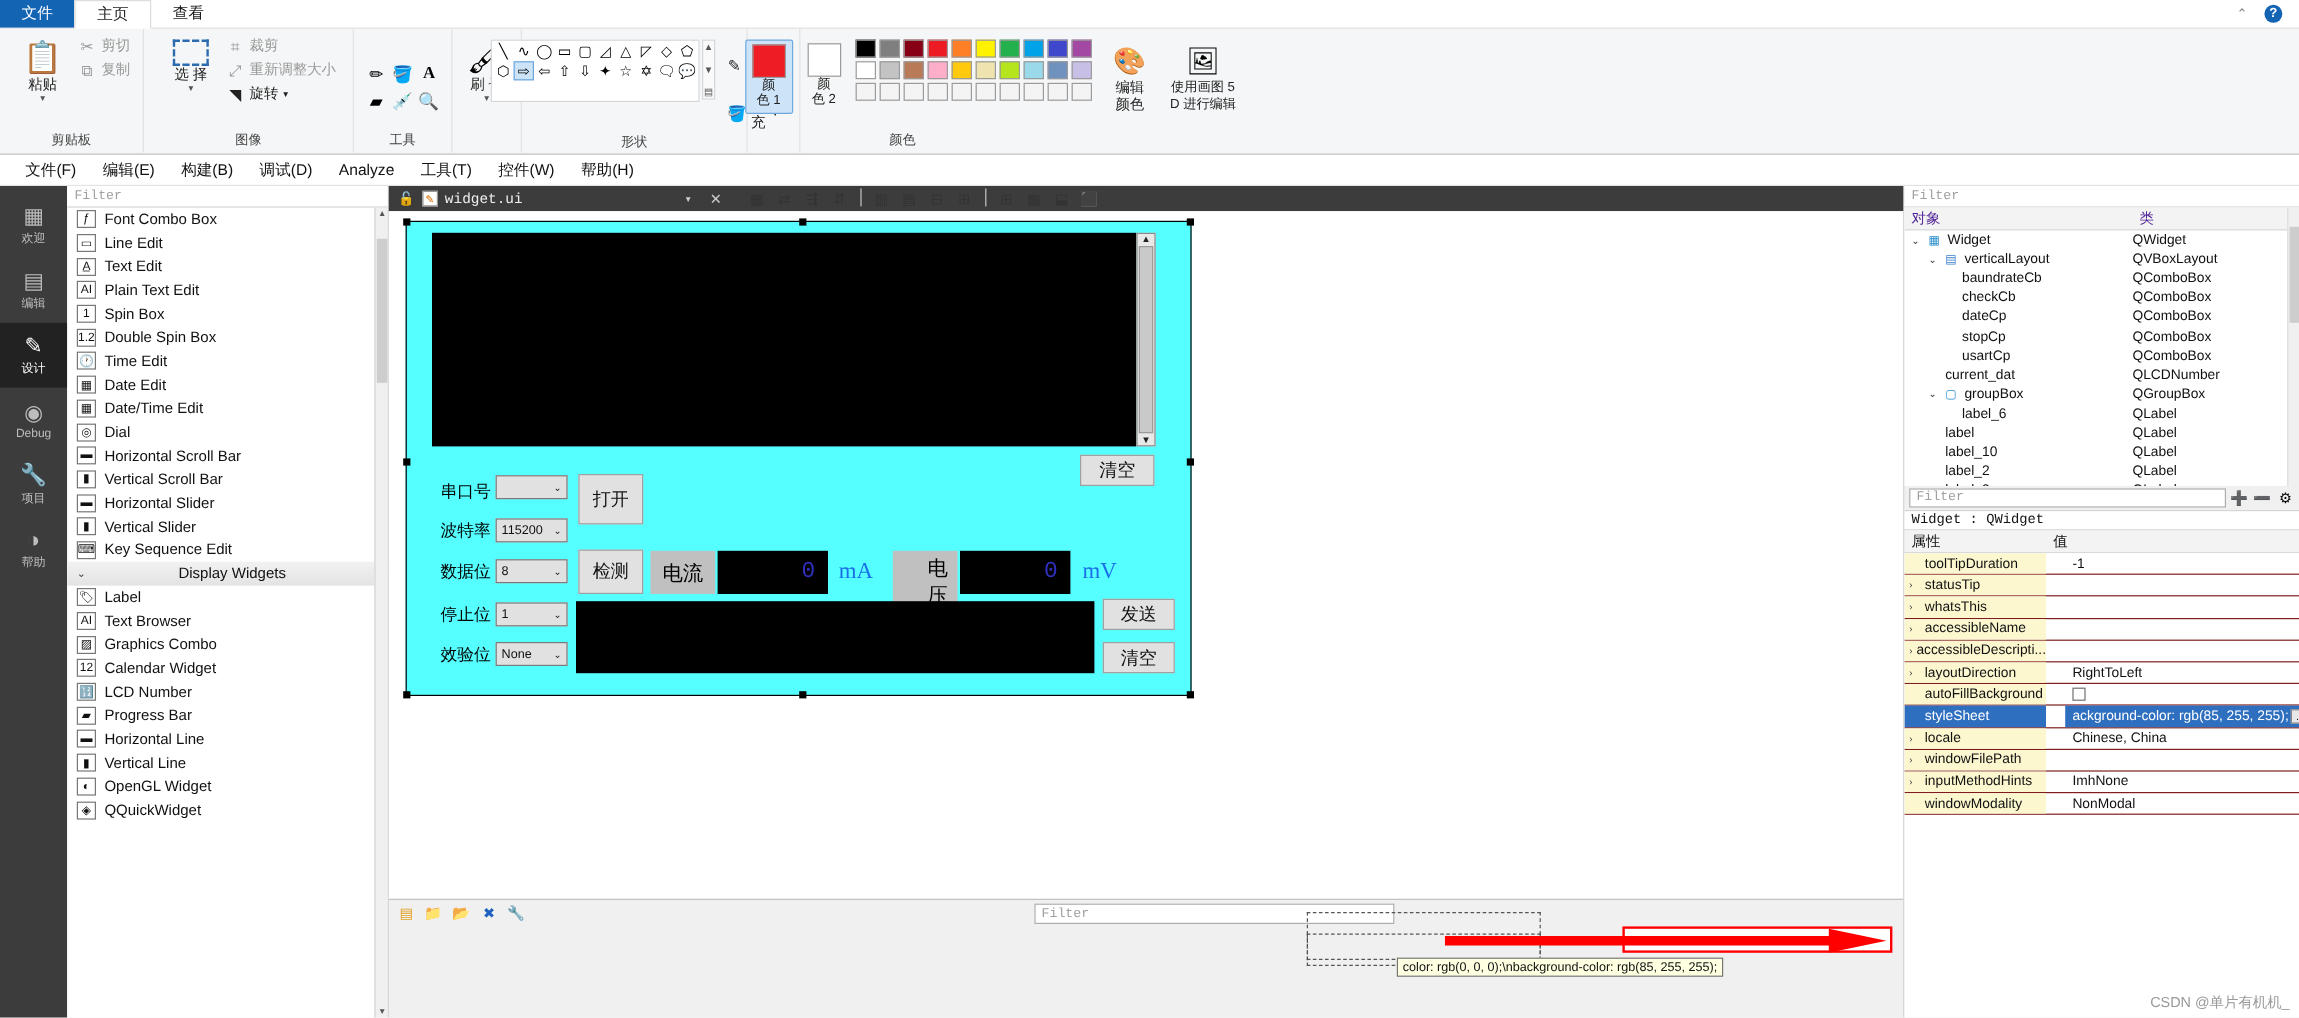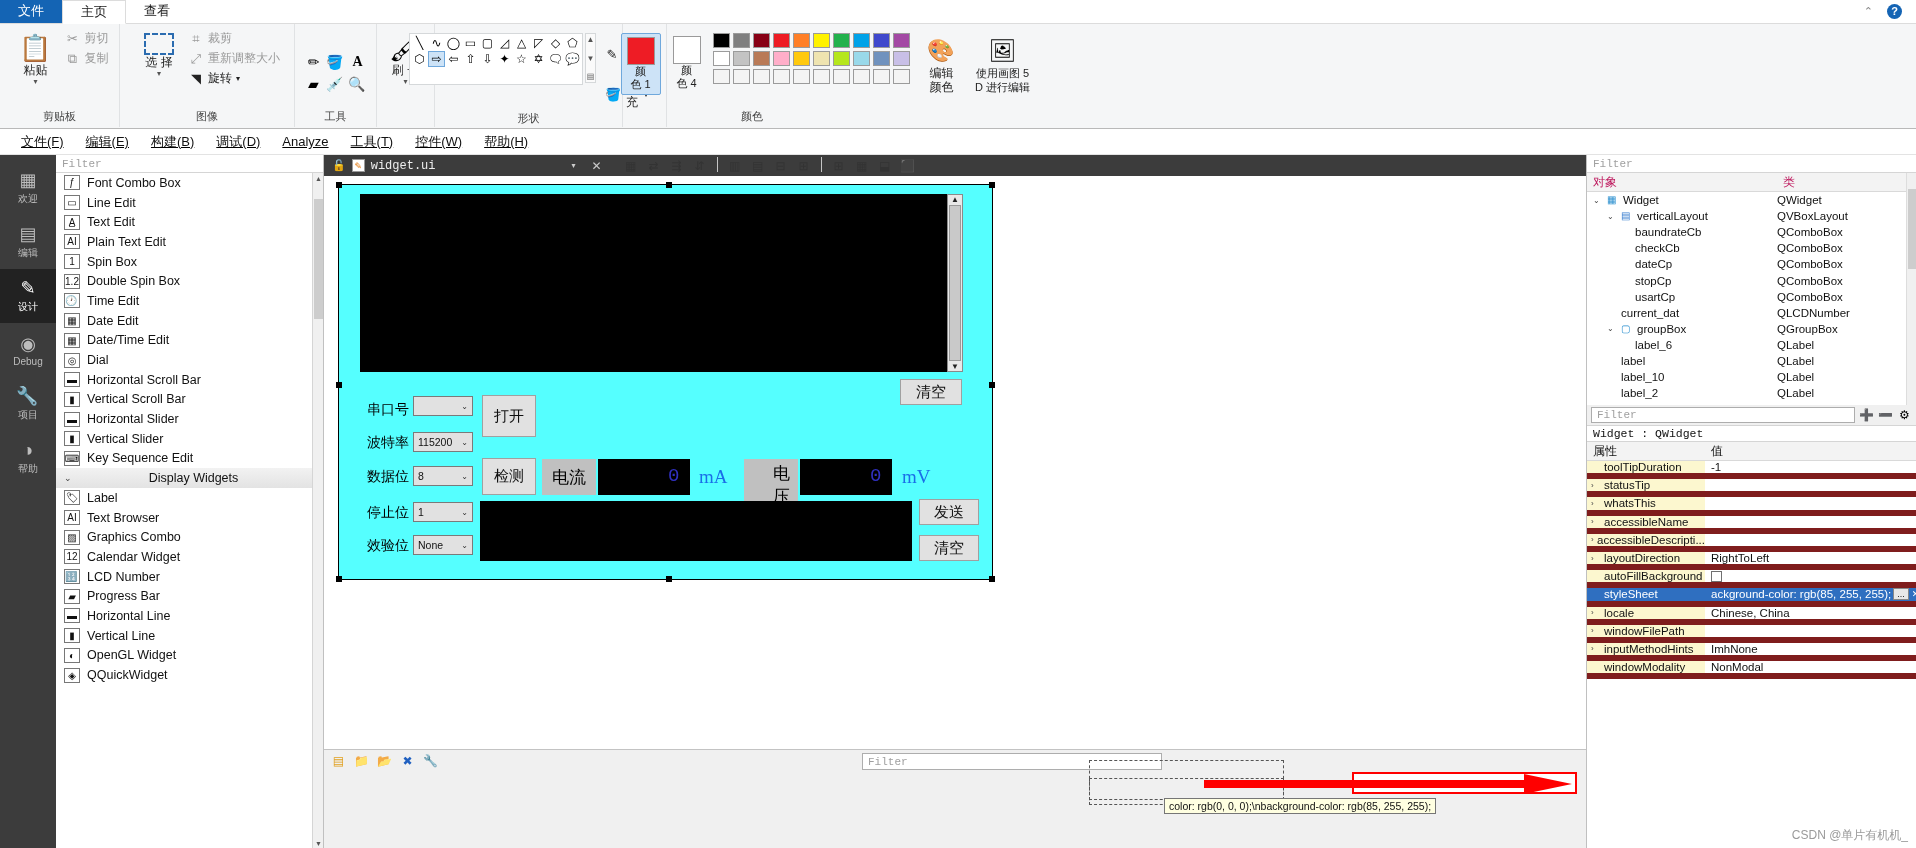--- a/index.html
+++ b/index.html
@@ -60,21 +60,21 @@
   .colorchip { width:28px;height:28px;border:1px solid #9a9a9a; }
   .colorbtn .lbl { font-size:11px; text-align:center; line-height:13px; color:#222;}
 
   .palette { display:grid; grid-template-columns:repeat(10,19px); grid-template-rows:repeat(3,17px); gap:1px; }
   .pal { width:17px;height:15px;border:1px solid #9b9b9b; }
 
   
   #qt { position:absolute; left:0; top:128px; width:1916px; height:720px; background:#f0f0f0;
         border-top:1px solid #b9b9b9;}
   #qt-menubar { height:26px; background:#fff; display:flex; align-items:center; padding-left:10px; gap:0px;
-                border-bottom:1px solid #e3e3e3;text-decoration:underline;}
+                border-bottom:1px solid #e3e3e3;}
   .qmenu { padding:0 11px; font-size:13px; color:#111; height:26px; display:flex; align-items:center;}
 
   #qt-main { position:absolute; left:0; top:26px; width:1916px; height:694px; display:flex; }
 
   
   #modebar { width:56px; background:#3c3c3c; display:flex; flex-direction:column; align-items:center;
              padding-top:6px; color:#c8c8c8; }
   .mode { width:56px; height:54px; display:flex; flex-direction:column; align-items:center;
           justify-content:center; font-size:10px; color:#bdbdbd; gap:2px;}
   .mode.active { background:#222; color:#fff; }
@@ -151,40 +151,40 @@
   #action-editor-bar { position:absolute; left:0; bottom:0; height:20px; width:100%; display:flex;
                        align-items:center; gap:14px; padding-left:8px; font-size:11.5px; color:#111;
                        background:#f0f0f0; border-top:1px solid #d6d6d6;}
   .tabpill { padding:1px 6px; font-size:11.5px; }
 
   
   #rightpanel { width:330px; background:#f0f0f0; border-left:1px solid #c0c0c0; display:flex; flex-direction:column;}
   .rp-filter { height:18px; background:#fff; border-bottom:1px solid #d5d5d5; display:flex; align-items:center;
                padding-left:6px; font-family:"Liberation Mono", monospace; font-size:11px; color:#a0a0a0;}
   .objtable { flex:0 0 232px; background:#fff; position:relative; overflow:hidden;}
-  .objhdr { height:19px; display:flex; background:#f3f3f3; border-bottom:1px solid #d9d9d9; font-size:12px; color:#be185d;}
+  .objhdr { height:19px; display:flex; background:#f3f3f3; border-bottom:1px solid #d9d9d9; font-size:12px; color:#4c1d95;}
   .objhdr div { padding-left:6px; display:flex; align-items:center;}
   .objrow { height:16.1px; display:flex; font-size:11.5px; color:#111; align-items:center;}
   .objrow .c1 { width:190px; display:flex; align-items:center; gap:4px; overflow:hidden; white-space:nowrap;}
   .objrow .c2 { flex:1; overflow:hidden; white-space:nowrap;}
   .twisty { font-size:8px; color:#444; width:10px; display:inline-block;}
   .oicon { width:12px;height:12px; display:inline-block; }
 
   .propfilterbar { height:20px; background:#f0f0f0; display:flex; align-items:center; gap:4px; padding:0 4px;}
   .propfilterbar .fin { flex:1; height:16px; background:#fff; border:1px solid #adadad;
                         font-family:"Liberation Mono", monospace; font-size:11px; color:#a0a0a0;
                         display:flex; align-items:center; padding-left:5px;}
   .pfbtn { width:15px;height:15px;display:flex;align-items:center;justify-content:center;font-size:12px;}
   .widget-head { height:17px; background:#fff; border-top:1px solid #d5d5d5; border-bottom:1px solid #d5d5d5;
                  font-family:"Liberation Mono", monospace; font-size:11.5px; color:#111;
                  display:flex; align-items:center; padding-left:6px;}
   .prophdr { height:19px; display:flex; background:#f3f3f3; border-bottom:1px solid #d9d9d9; font-size:12px; color:#111;}
   .prophdr div { padding-left:6px; display:flex; align-items:center;}
   .proplist { flex:1; background:#fff; overflow:hidden;}
-  .proprow { height:18.2px; display:flex; font-size:11.5px; align-items:center; border-bottom:6px solid #7f1d1d;}
+  .proprow { height:18.2px; display:flex; font-size:11.5px; align-items:center; border-bottom:1px solid #7f1d1d;gap:16px;}
   .proprow .pc1 { width:118px; background:#fcf7cf; height:100%; display:flex; align-items:center;
                   padding-left:4px; gap:3px; color:#111; overflow:hidden; white-space:nowrap;}
   .proprow .pc2 { flex:1; height:100%; display:flex; align-items:center; padding-left:6px; color:#111;
                   overflow:hidden; white-space:nowrap;}
   .proprow.sel .pc1 { background:#2f6fc0; color:#fff;}
   .proprow.sel .pc2 { background:#2f6fc0; color:#fff;}
   .chkbox { width:11px;height:11px;border:1px solid #707070;background:#fff;display:inline-block;}
 
   #watermark { position:absolute; right:8px; bottom:4px; font-size:12px; color:#9a9a9a; }
 </style>
@@ -350,21 +350,21 @@
           <div class="colorchip" id="c1chip" style="background: rgb(238, 28, 37);"></div>
           <div class="lbl">
             <div>颜</div>
             <div>色 1</div>
           </div>
         </div>
         <div class="colorbtn">
           <div class="colorchip" id="c2chip" style="background: rgb(255, 255, 255);"></div>
           <div class="lbl">
             <div>颜</div>
-            <div>色 4</div>
+            <div>色 2</div>
           </div>
         </div>
         <div class="palette" id="palette">
             <div class="pal" style="background: rgb(0, 0, 0);"></div>
             <div class="pal" style="background: rgb(127, 127, 127);"></div>
             <div class="pal" style="background: rgb(136, 0, 21);"></div>
             <div class="pal" style="background: rgb(237, 28, 36);"></div>
             <div class="pal" style="background: rgb(255, 127, 39);"></div>
             <div class="pal" style="background: rgb(255, 242, 0);"></div>
             <div class="pal" style="background: rgb(34, 177, 76);"></div>

